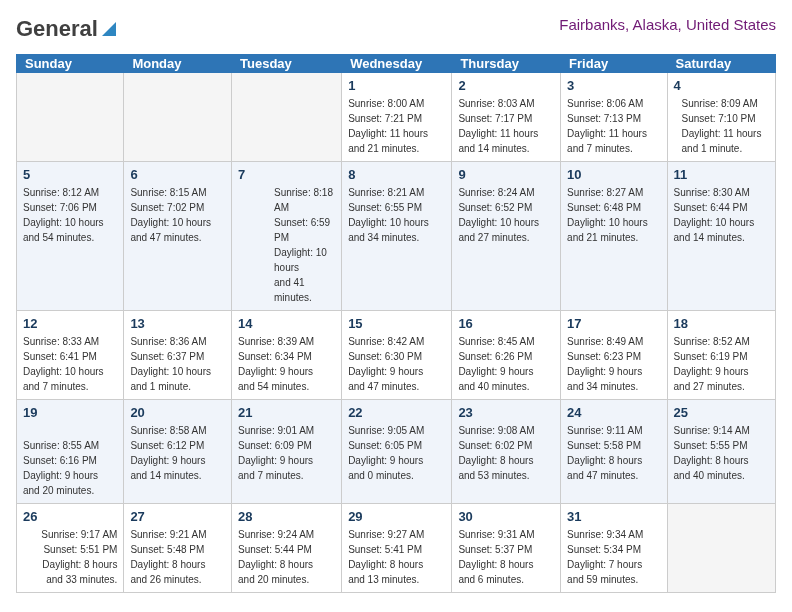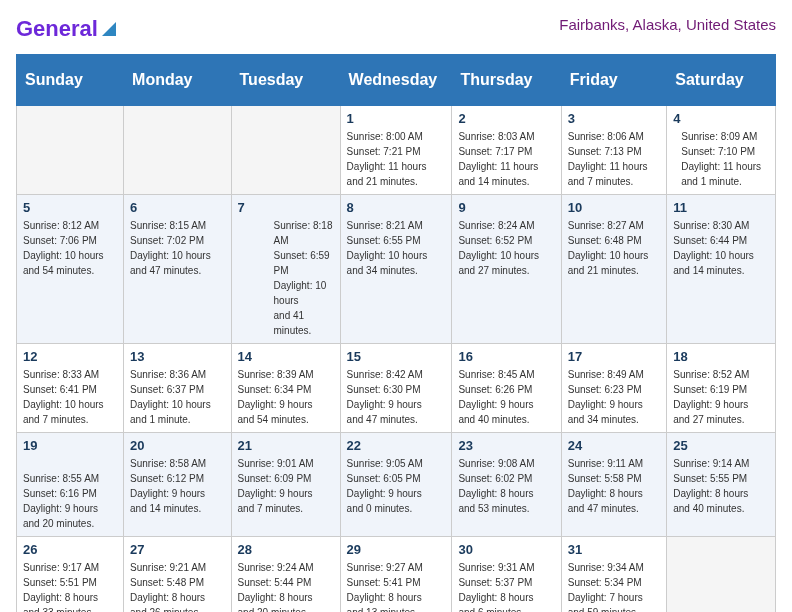--- a/index.html
+++ b/index.html
@@ -34,23 +34,23 @@
       color: #701a75;
     }
     .calendar {
       width: 100%;
       border-collapse: collapse;
       border: 1px solid #ccc;
     }
     .calendar th {
       background: #2e75b6;
       color: #fff;
-      font-size: 16px;
+      font-size: 13px;
       font-weight: bold;
-      padding: 16px 8px;
+      padding: 1px 8px;
       text-align: left;
       border: 1px solid #2e75b6;
     }
     .calendar td {
       vertical-align: top;
       width: 113px;
       min-height: 80px;
       border: 1px solid #ccc;
       padding: 5px 6px;
       font-size: 10.5px;
@@ -74,21 +74,21 @@
     .row-shaded td {
       background: #f0f4fa;
     }
   </style>
 </head>
 <body>
 
 <div class="header">
   <div class="logo">
     <div style="display:flex;align-items:center;gap:2px;">
-      <span style="font-size:22px;font-weight:bold;color:#6d28d9;">General</span>
+      <span style="font-size:22px;font-weight:bold;color:#404040;">General</span>
       <svg width="18" height="18" viewBox="0 0 18 18">
         <polygon points="2,16 16,2 16,16" fill="#2e86c1"></polygon>
       </svg>
     </div>
   </div>
   <div class="title-area">
     <div class="location">Fairbanks, Alaska, United States</div>
   </div>
 </div>
 
@@ -287,21 +287,21 @@
           <div class="day-num">25</div>
           <div class="day-info" style="white-space: pre-line;">Sunrise: 9:14 AM
 Sunset: 5:55 PM
 Daylight: 8 hours
 and 40 minutes.</div>
         </td>
       </tr>
       <tr>
         <td>
           <div class="day-num">26</div>
-          <div class="day-info" style="white-space: pre-line;">Sunrise: 9:17 AM
+          <div class="day-info" style="white-space: pre-line; text-align: right;">Sunrise: 9:17 AM
 Sunset: 5:51 PM
 Daylight: 8 hours
 and 33 minutes.</div>
         </td>
         <td>
           <div class="day-num">27</div>
           <div class="day-info" style="white-space: pre-line;">Sunrise: 9:21 AM
 Sunset: 5:48 PM
 Daylight: 8 hours
 and 26 minutes.</div>

